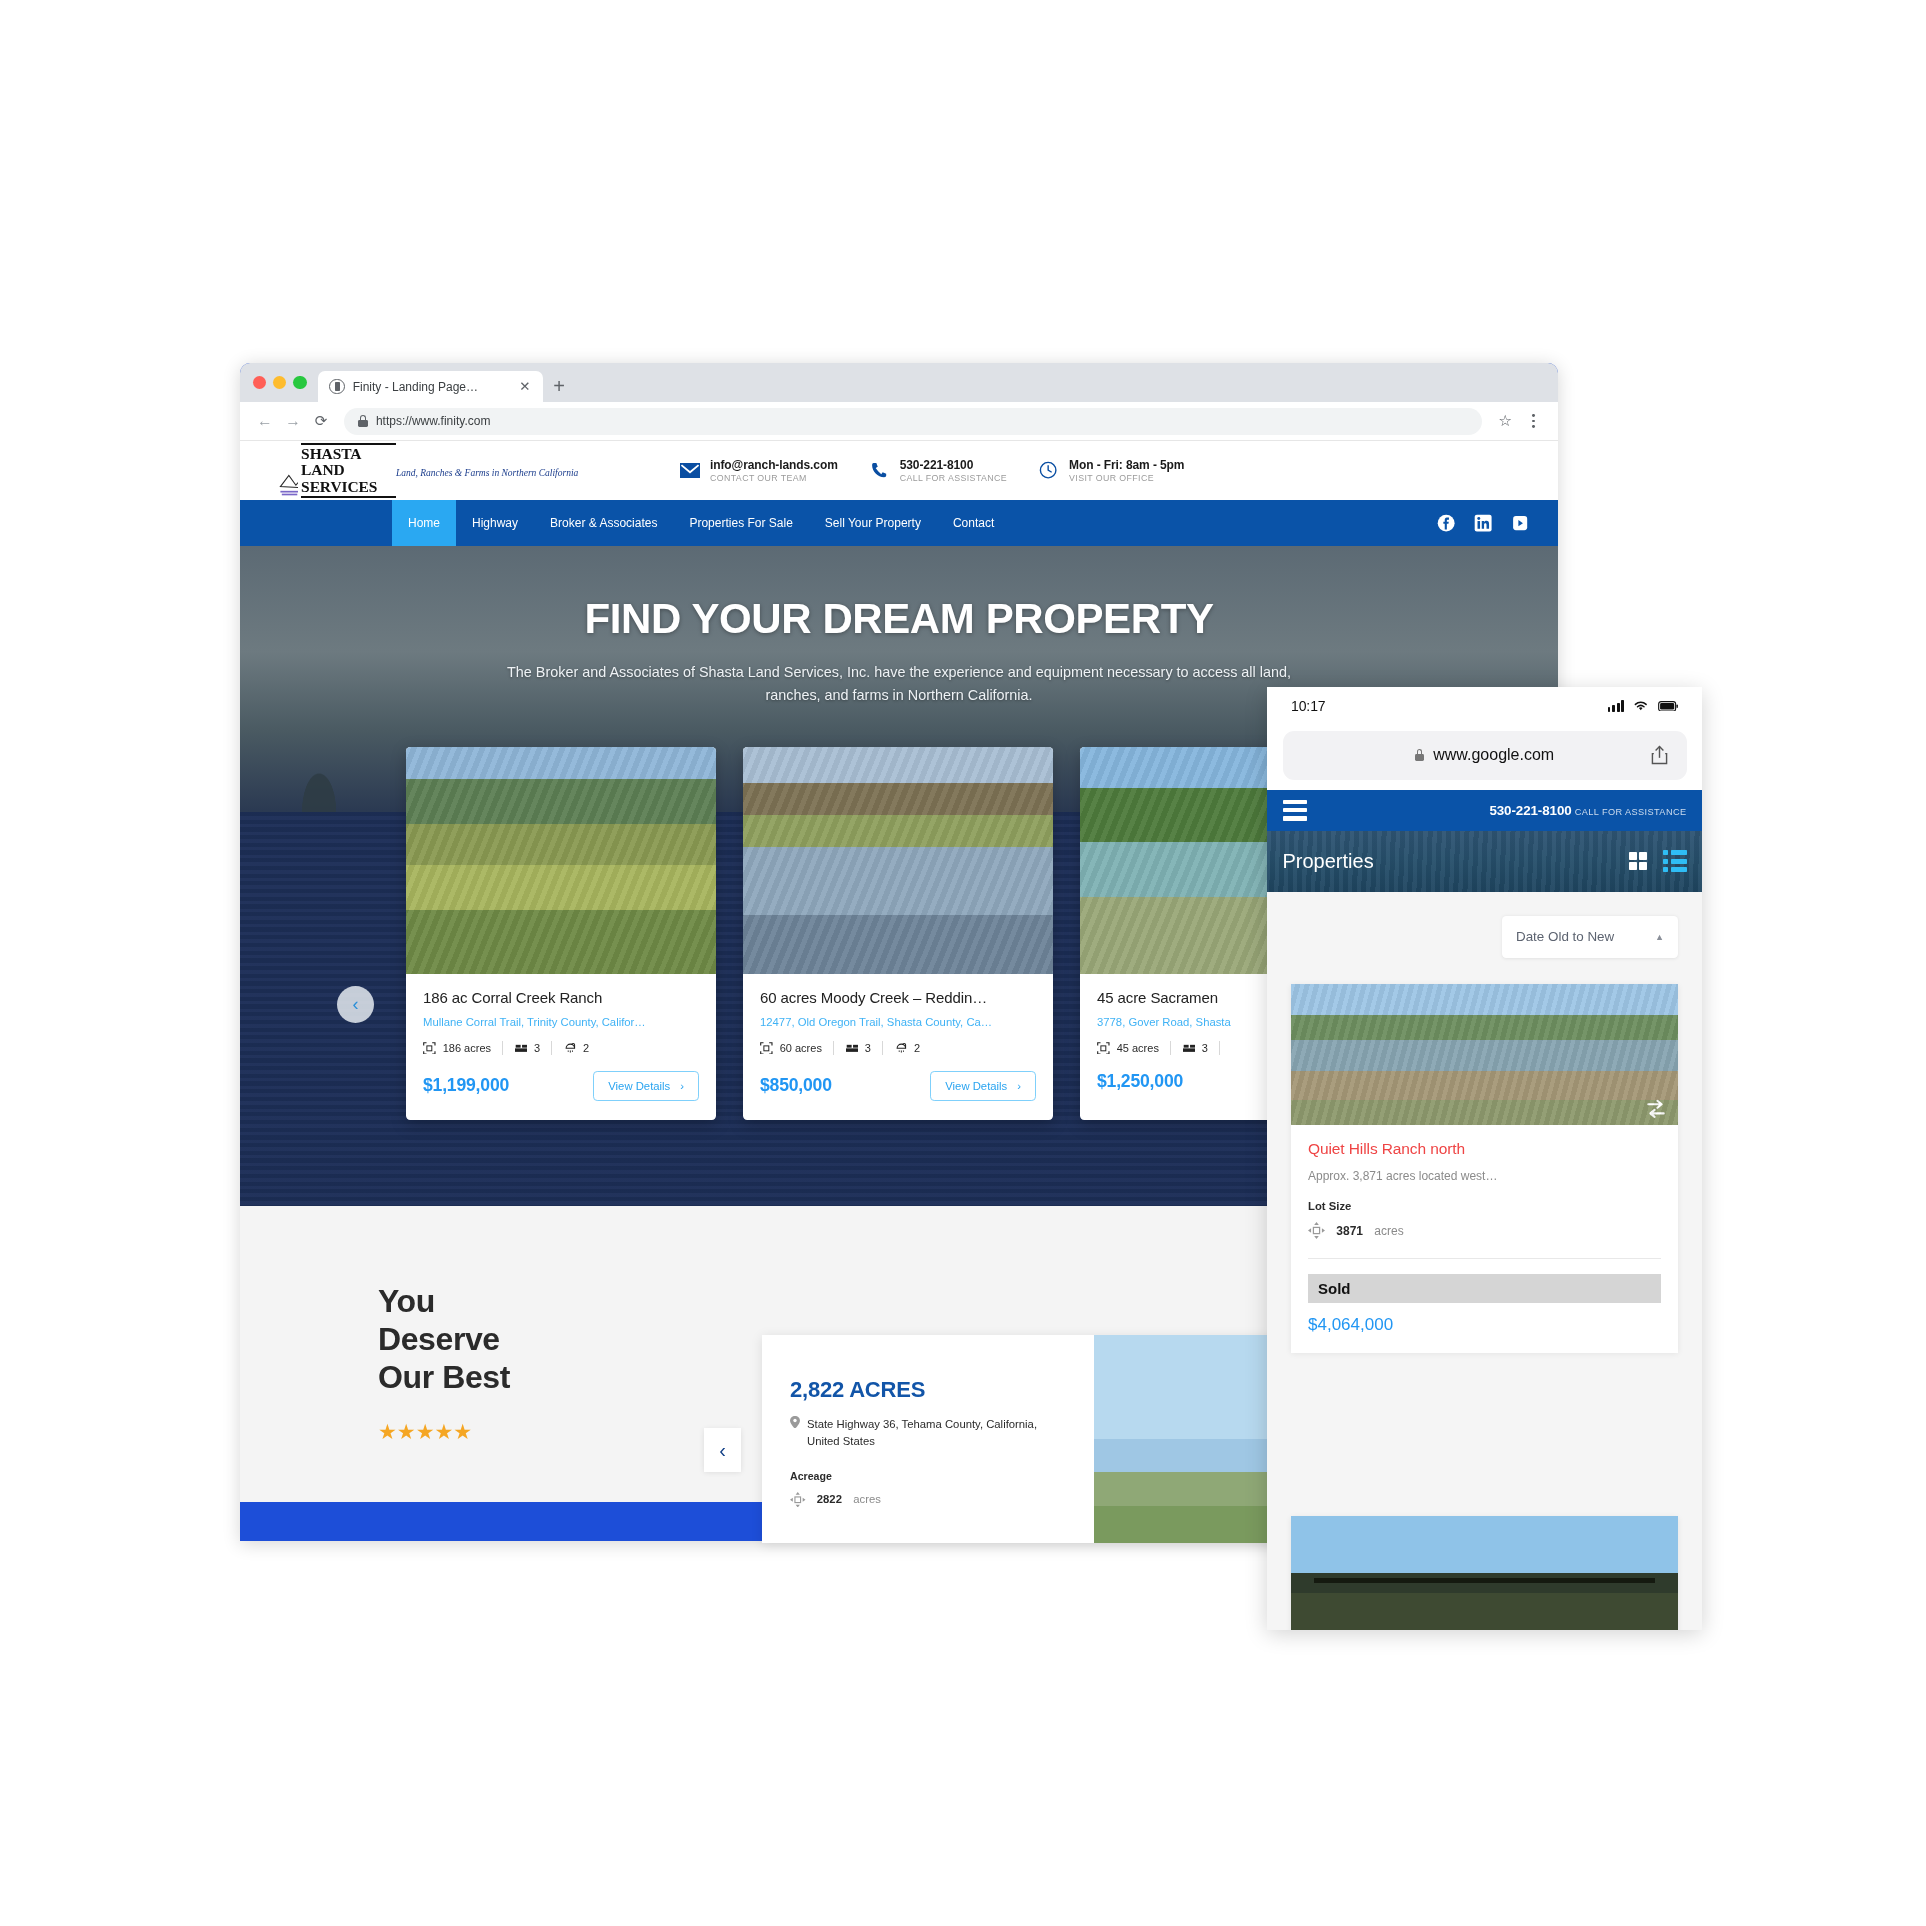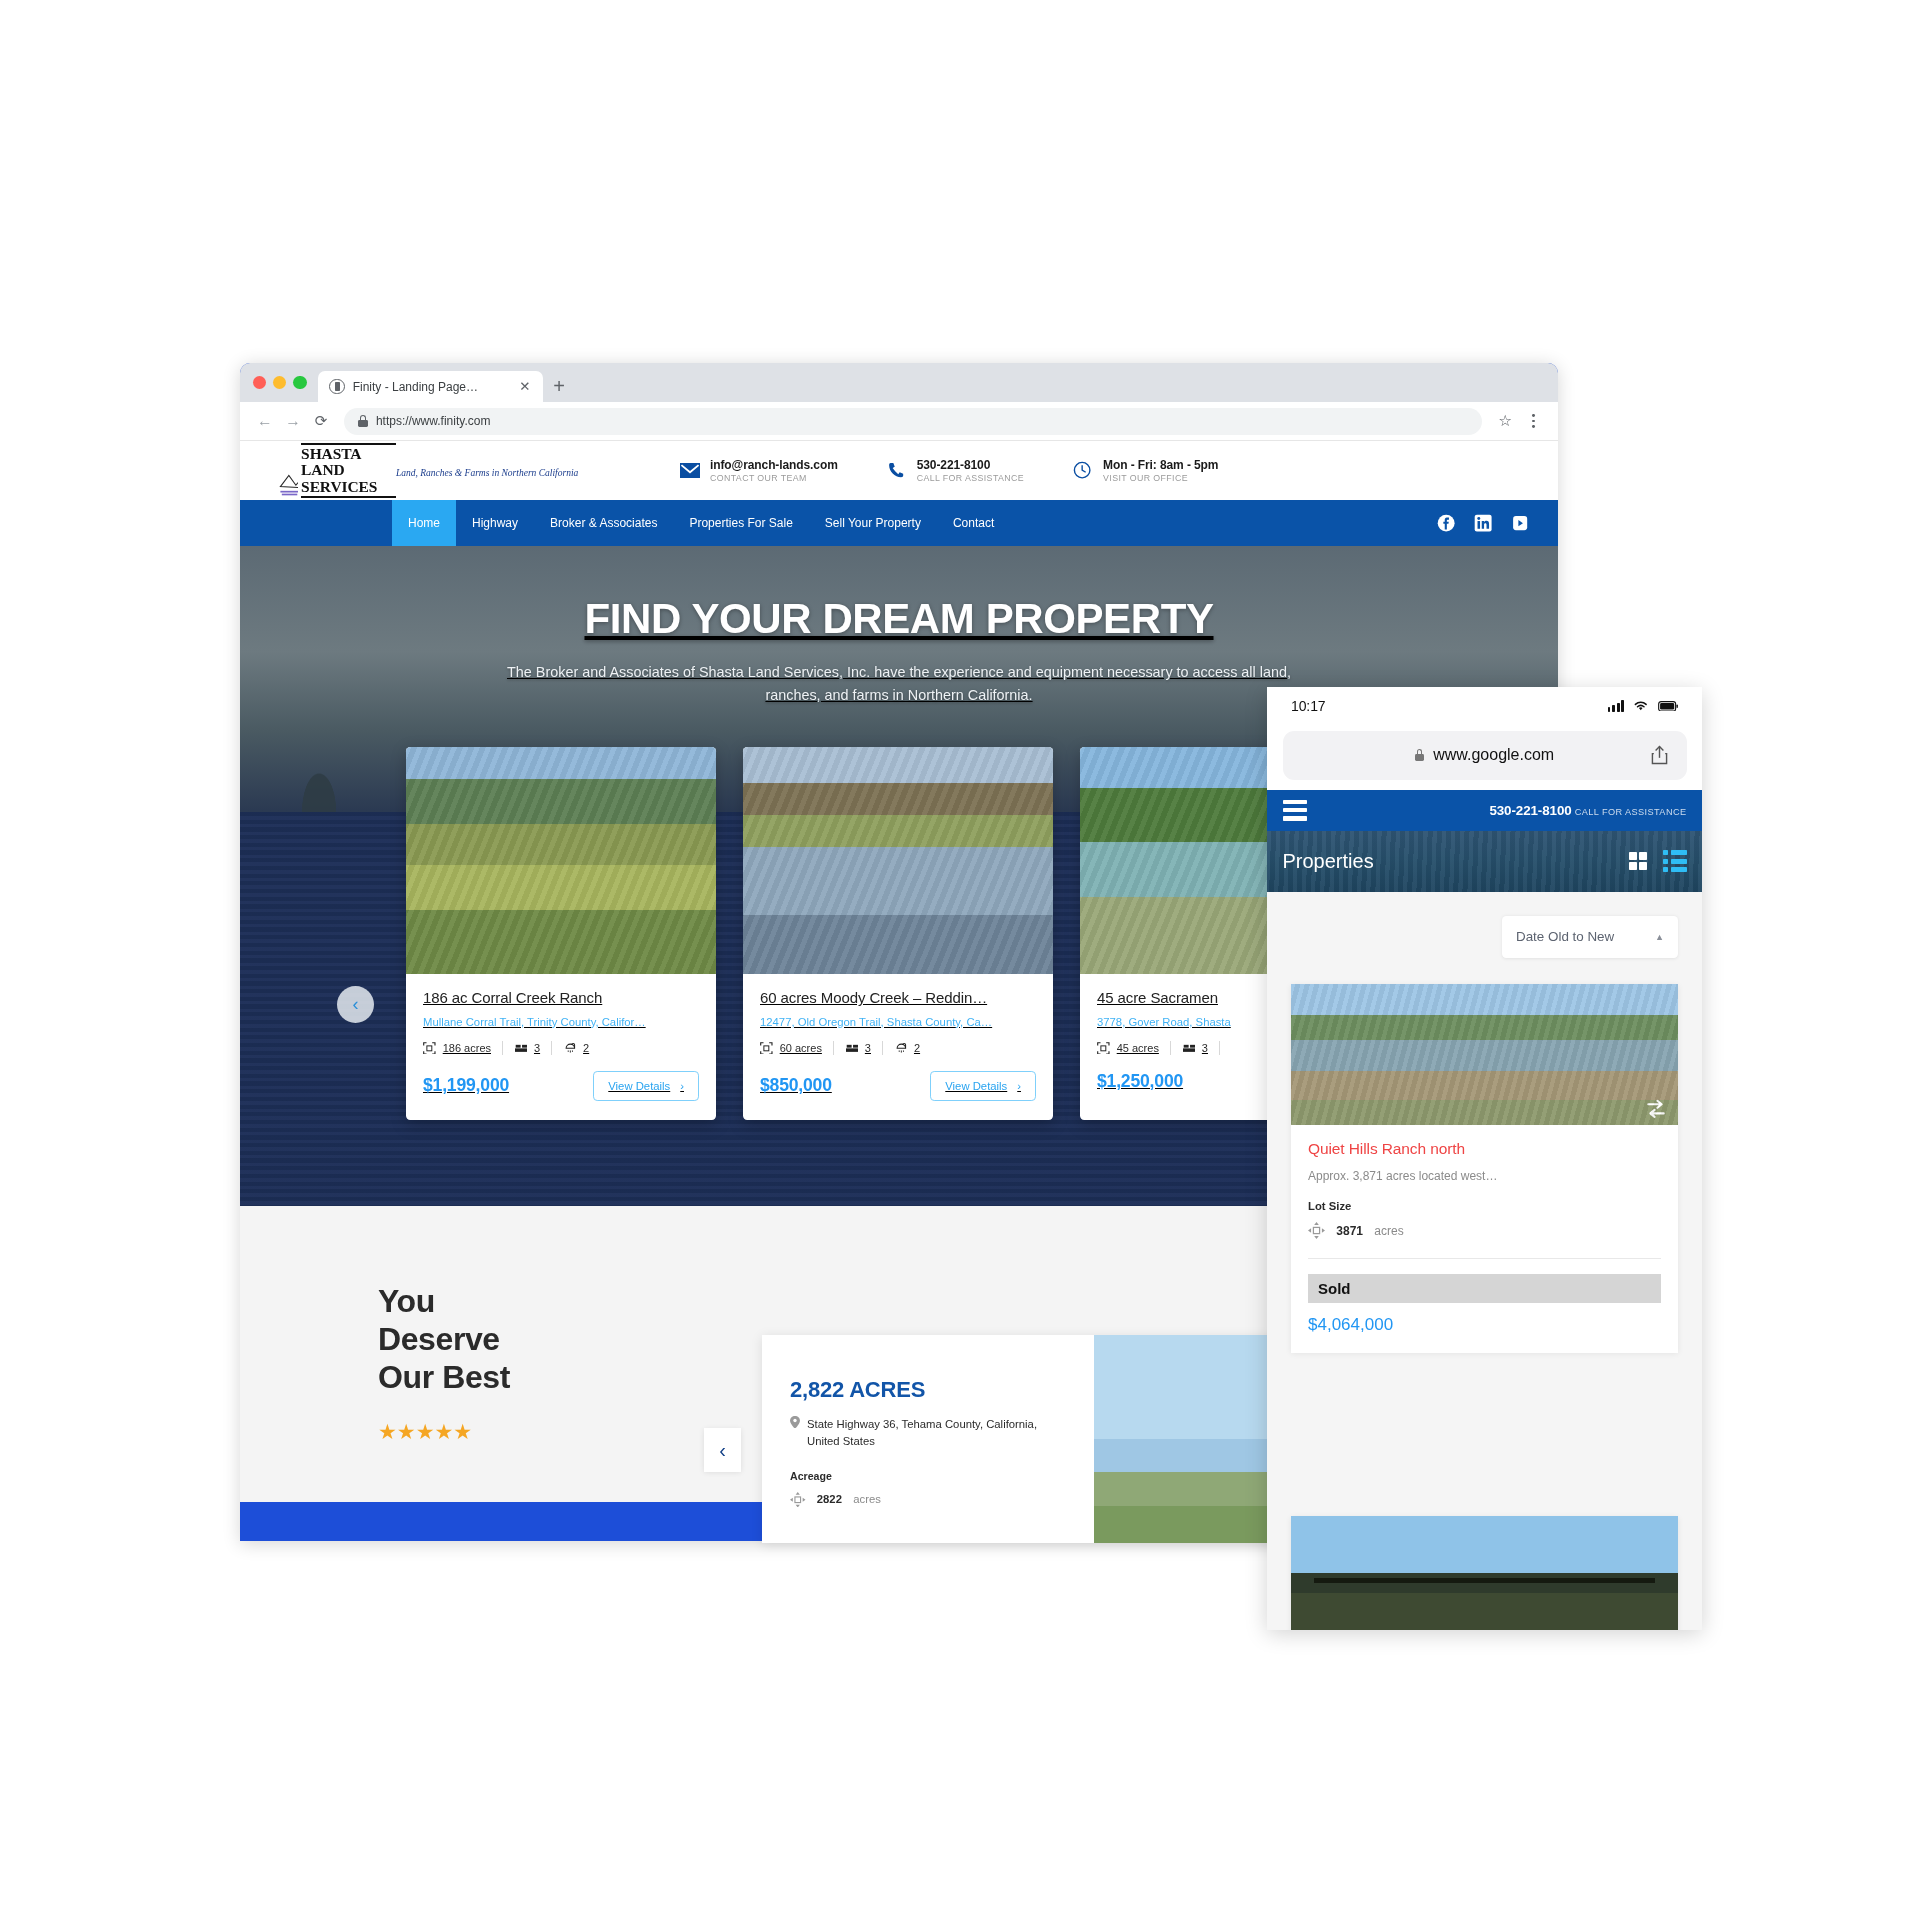--- a/index.html
+++ b/index.html
@@ -81,21 +81,21 @@
   .logo-word {
     font-family: "Liberation Serif", serif; font-weight: bold;
     font-size: 15.5px; letter-spacing: -0.1px; color: #111;
     border-top: 2.1px solid #111; border-bottom: 2.1px solid #111;
     padding: 1.4px 0; line-height: 1.05;
   }
   .logo-tag {
     font-family: "Liberation Serif", serif; font-style: italic;
     font-size: 9.5px; color: #1a3c8c; margin-top: 4.2px; white-space: nowrap;
   }
-  .contacts { display: flex; gap: 48px; margin-left: 145px; }
+  .contacts { display: flex; gap: 31px; margin-left: 145px; }
   .contact { display: flex; align-items: center; gap: 10px; }
   .c-ico { width: 21px; height: 21px; flex: none; color: #0a4ea2; display:flex; align-items:center; justify-content:center;}
   .c-main { font-size: 12px; font-weight: bold; color: #1a1a1a; letter-spacing: -0.1px; white-space: nowrap; }
   .c-sub { font-size: 8.8px; color: #9b9b9b; letter-spacing: 0.4px; white-space: nowrap; margin-top: 1.4px; }
 
   
   .navbar {
     height: 46px; background: #0a53a8; display: flex; align-items: stretch;
     padding-left: 152px; padding-right: 28px;
   }
@@ -105,21 +105,20 @@
   }
   .nav-item.active { background: #2aa8f2; }
   .nav-spacer { flex: 1; }
   .socials { display: flex; align-items: center; gap: 17px; }
   .soc { width: 20px; height: 20px; color: #fff; display:flex; align-items:center; justify-content:center;}
 
   
   .hero {
     position: relative; height: 660px; overflow: hidden;
     background: linear-gradient(180deg, #5c6a74 0%, #6d7a80 16%, #4a5a62 28%, #2b3a52 40%, #1d2d4d 60%, #15254a 100%);
-    text-decoration: underline;
   }
   .hero-tree {
     position: absolute; bottom: 394px; width: 100%; height: 127px;
     background:
       radial-gradient(ellipse 28px 63px at 6% 100%, #2e3c44 0 60%, transparent 62%),
       radial-gradient(ellipse 24px 55px at 14% 100%, #32414a 0 60%, transparent 62%),
       radial-gradient(ellipse 32px 68px at 90% 100%, #30404a 0 60%, transparent 62%),
       radial-gradient(ellipse 27px 59px at 96% 100%, #2b3a44 0 60%, transparent 62%);
     opacity: 0.85;
   }

